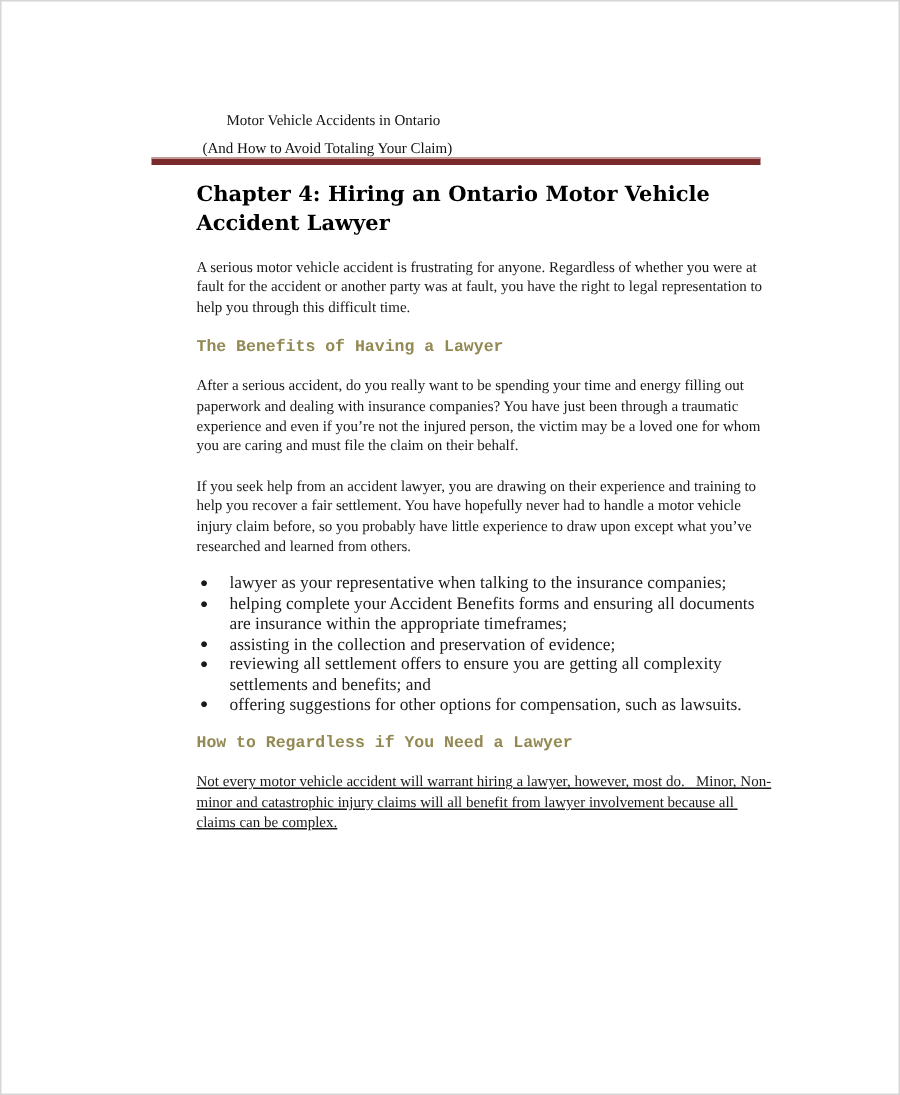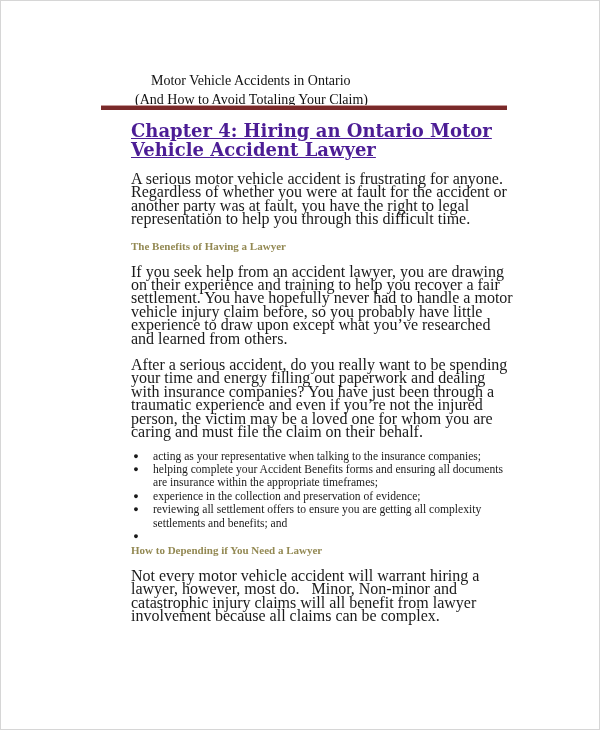--- a/index.html
+++ b/index.html
@@ -9,51 +9,50 @@
       width: 598px; height: 728px;
       border: 1px solid #d6d6d6;
       background: #ffffff;
       font-family: "DejaVu Serif", "Liberation Serif", serif;
       color: #1a1a1a;
     }
     .doc-title {
       position: absolute;
       left: 100px; top: 70px; width: 406px;
       font-family: "Liberation Serif", "DejaVu Serif", serif;
-      font-size: 14px; line-height: 19px;
+      font-size: 10px; line-height: 19px;
       color: #111;
     }
     .doc-title .t1 { display: block; padding-left: 50px; }
     .doc-title .t2 { display: block; padding-left: 34px; }
     .divider {
       position: absolute;
       left: 100px; top: 104px; width: 406px; height: 4px;
       background: #7a2a2a;
       border-top: 1px solid #c79a9a;
     }
     .content {
       position: absolute;
       left: 130px; top: 120px; width: 385px;
     }
     .chapter-title {
       font-family: "DejaVu Serif", serif;
       font-weight: bold;
-      font-size: 18px; line-height: 19px;
+      font-size: 14px; line-height: 19px;
       margin: 0 0 13px 0;
-      color: #4c1d95;
-      text-decoration: underline;
+      color: #000000;
     }
     p.body {
       font-family: "Liberation Serif", "DejaVu Serif", serif;
-      font-size: 16px; line-height: 13.4px;
+      font-size: 10px; line-height: 13.4px;
       margin: 0 0 13px 0;
       color: #1a1a1a;
     }
     h2.section {
-      font-family: Liberation Serif, serif;
+      font-family: Liberation Mono, monospace;
       font-weight: bold;
       font-size: 11px; line-height: 14px;
       color: #938953;
       margin: 2px 0 12px 0;
     }
     ul.bullets {
       list-style: none;
       margin: -2px 0 13px 0;
       padding: 0;
       font-family: "Liberation Serif", "DejaVu Serif", serif;
@@ -82,41 +81,42 @@
     <span class="t2">(And How to Avoid Totaling Your Claim)</span>
   </div>
 
   <div class="divider"></div>
 
   <div class="content">
     <div class="chapter-title">Chapter 4: Hiring an Ontario Motor Vehicle Accident Lawyer</div>
     <p class="body">A serious motor vehicle accident is frustrating for anyone. Regardless of whether you were at fault for the accident or another party was at fault, you have the right to legal representation to help you through this difficult time.</p>
 
     <h2 class="section">The Benefits of Having a Lawyer</h2>
+    <p class="body">After a serious accident, do you really want to be spending your time and energy filling out paperwork and dealing with insurance companies? You have just been through a traumatic experience and even if you’re not the injured person, the victim may be a loved one for whom you are caring and must file the claim on their behalf.</p>
     <p class="body">If you seek help from an accident lawyer, you are drawing on their experience and training to help you recover a fair settlement. You have hopefully never had to handle a motor vehicle injury claim before, so you probably have little experience to draw upon except what you’ve researched and learned from others.</p>
-    <p class="body">After a serious accident, do you really want to be spending your time and energy filling out paperwork and dealing with insurance companies? You have just been through a traumatic experience and even if you’re not the injured person, the victim may be a loved one for whom you are caring and must file the claim on their behalf.</p>
 
     <ul class="bullets">
       <li>
         <span class="bullet">●</span>
-        <span>acting as your representative when talking to the insurance companies;</span>
+        <span>lawyer as your representative when talking to the insurance companies;</span>
       </li>
       <li>
         <span class="bullet">●</span>
         <span>helping complete your Accident Benefits forms and ensuring all documents are insurance within the appropriate timeframes;</span>
       </li>
       <li>
         <span class="bullet">●</span>
-        <span>experience in the collection and preservation of evidence;</span>
+        <span>assisting in the collection and preservation of evidence;</span>
       </li>
       <li>
         <span class="bullet">●</span>
         <span>reviewing all settlement offers to ensure you are getting all complexity settlements and benefits; and</span>
       </li>
       <li>
         <span class="bullet">●</span>
+        <span>offering suggestions for other options for compensation, such as lawsuits.</span>
       </li>
     </ul>
 
-    <h2 class="section">How to Depending if You Need a Lawyer</h2>
-    <p class="body" style="white-space: pre-wrap;">Not every motor vehicle accident will warrant hiring a lawyer, however, most do.   Minor, Non-minor and catastrophic injury claims will all benefit from lawyer involvement because all claims can be complex.</p>
+    <h2 class="section">How to Regardless if You Need a Lawyer</h2>
+    <p class="body" style="white-space: pre-wrap; text-decoration: underline;">Not every motor vehicle accident will warrant hiring a lawyer, however, most do.   Minor, Non-minor and catastrophic injury claims will all benefit from lawyer involvement because all claims can be complex.</p>
   </div>
 </div>
 
 </body></html>

